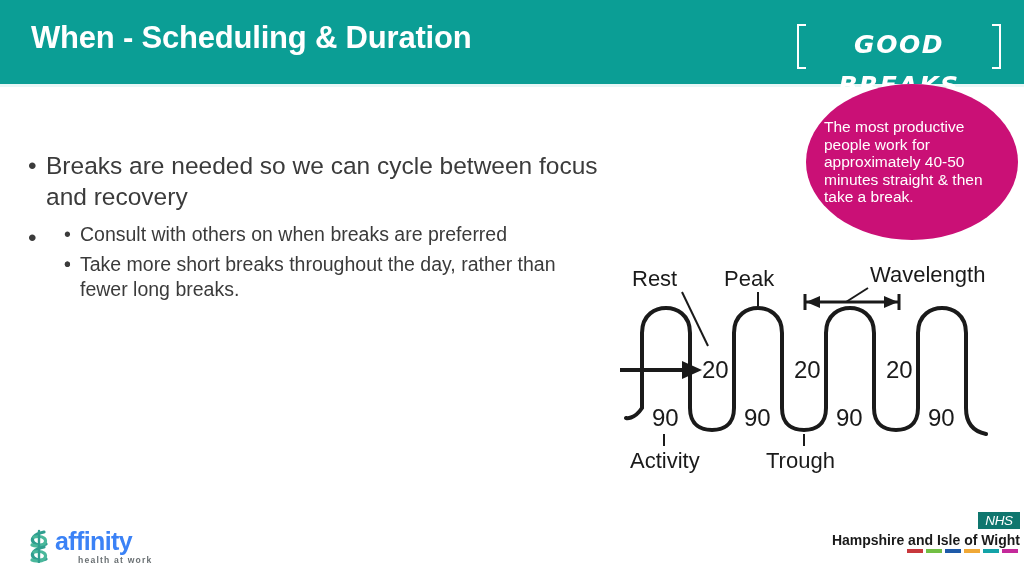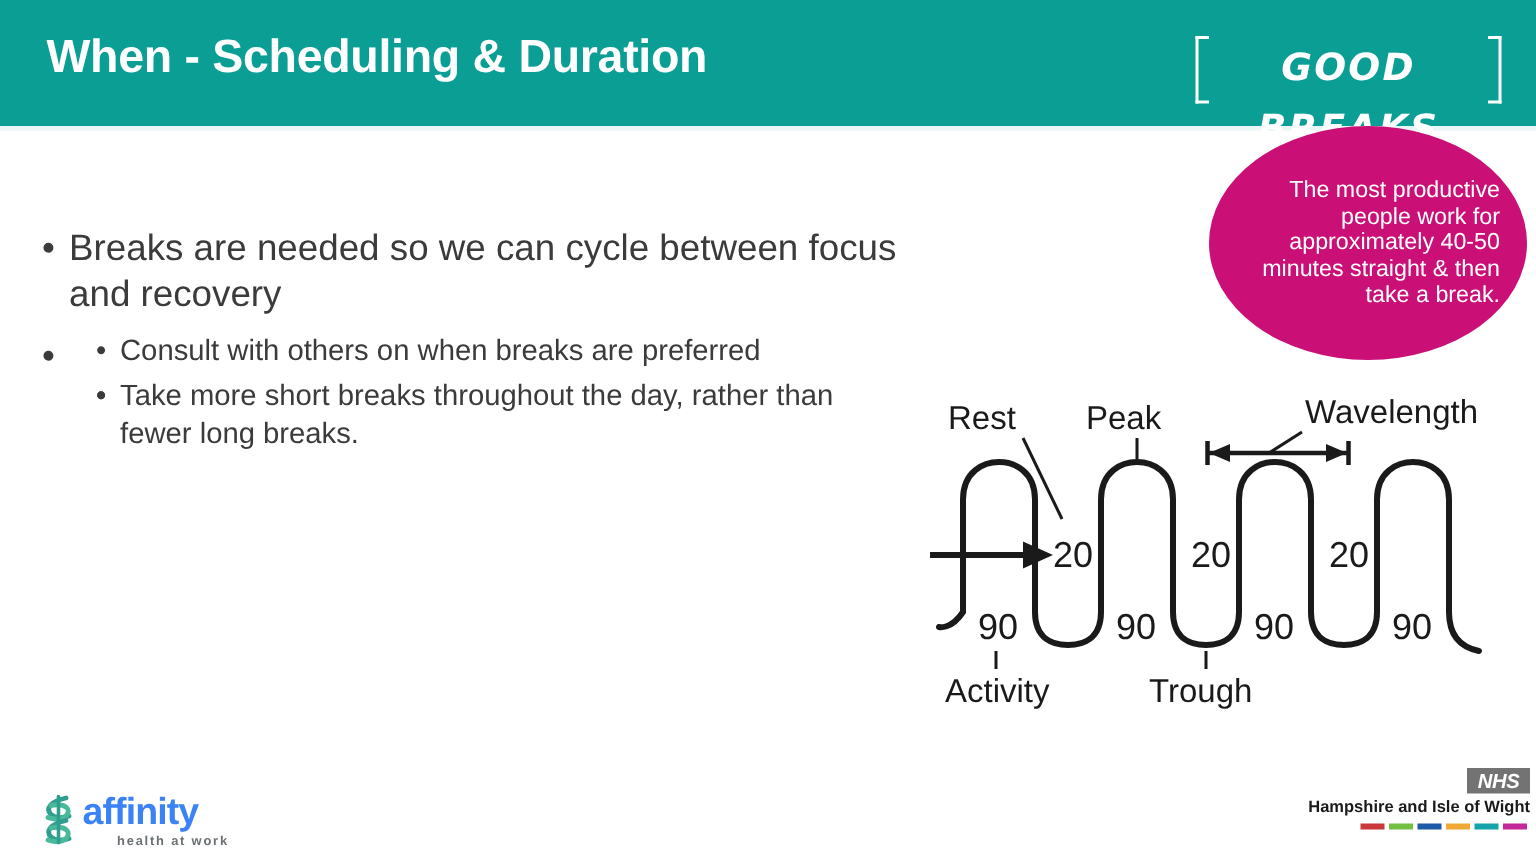--- a/index.html
+++ b/index.html
@@ -87,21 +87,21 @@
     left: 806px;
     top: 84px;
     width: 212px;
     height: 156px;
     border-radius: 50%;
     background: #ca1076;
     color: #ffffff;
     display: flex;
     align-items: center;
     justify-content: center;
-    text-align: right;
+    text-align: left;
     box-sizing: border-box;
     padding: 11px 18px;
   }
   #productivity-callout-text {
     font-size: 15.5px;
     line-height: 1.14;
   }
 
   
   #bullet-list {
@@ -207,34 +207,34 @@
     top: 512px;
     width: 136px;
     height: 48px;
   }
   #nhs-box {
     position: absolute;
     right: 0;
     top: 0;
     width: 42px;
     height: 17px;
-    background: #737373;
+    background: #0f766e;
     color: #ffffff;
     font-size: 13.5px;
-    font-weight: bold;
+    font-weight: normal;
     font-style: italic;
     text-align: center;
     line-height: 17px;
     letter-spacing: -0.3px;
   }
   #nhs-region {
     position: absolute;
     right: 0;
     top: 20px;
-    font-size: 11px;
+    font-size: 14px;
     font-weight: bold;
     color: #1a1a1a;
     white-space: nowrap;
   }
   #nhs-colour-bar {
     position: absolute;
     right: 2px;
     top: 37px;
     display: flex;
     gap: 3px;

